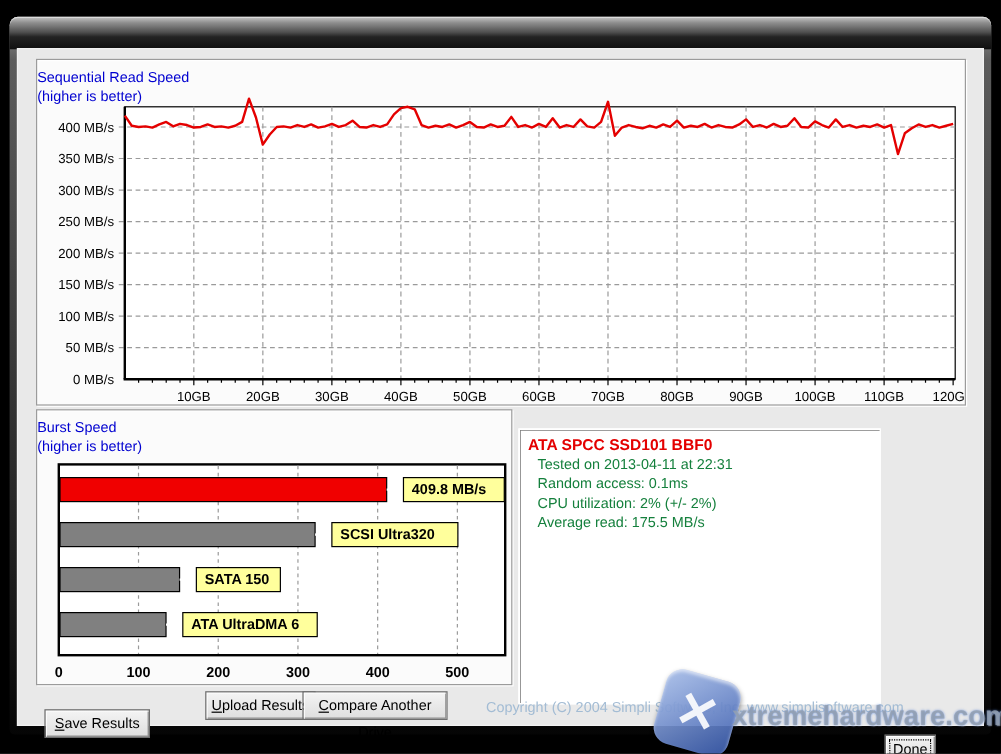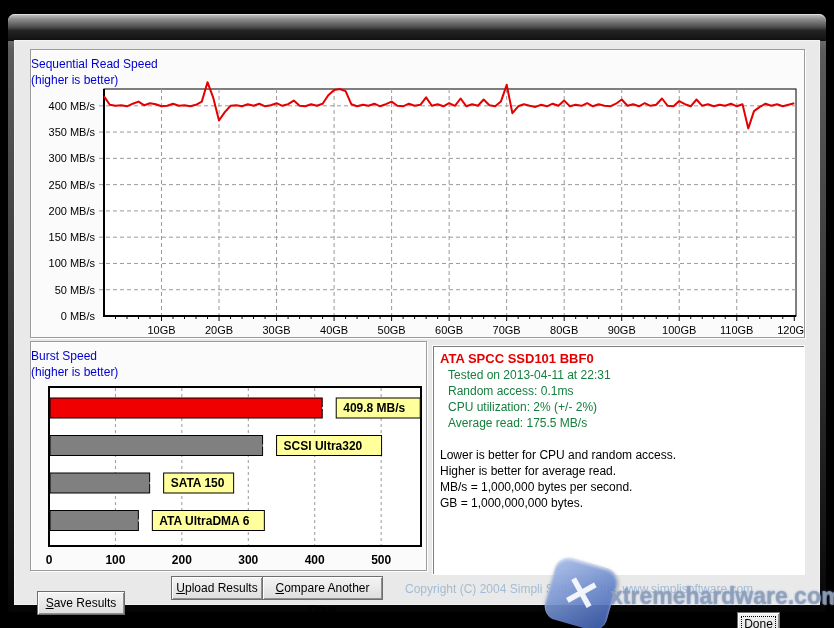--- a/index.html
+++ b/index.html
@@ -21,21 +21,21 @@
               text-shadow:0 1px 2px #000; white-space:pre; }
   .client { position:absolute; left:7px; right:7px; top:27px; bottom:8px;
             background:#e9e9e9; box-shadow:0 0 0 1px #f2f2f2; }
 
   
   .panel { position:absolute; background:#fbfbfb;
            border:1px solid #9b9b9b;
            box-shadow:inset 1px 1px 0 #fff, 1px 1px 0 #fff; }
   .seq-panel   { left:15px;  top:8px;   width:775px; height:289px; }
   .burst-panel { left:15px;  top:300px; width:397px; height:230px; }
-  .info-panel  { left:417px; top:304px; width:373px; height:230px;
+  .info-panel  { left:417px; top:316px; width:302px; height:230px;
                  background:#fff;
                  box-shadow:inset 1px 1px 0 #7d7d7d, inset -1px -1px 0 #fff;
                  border:1px solid #fff; overflow:hidden; }
 
   .chart-title { position:absolute; left:0; right:0; text-align:left;
                  color:#0000d0; font-size:12px; }
   .t1 { top:7px; } .t2 { top:23px; }
   .chart-svg { position:absolute; left:0; top:0; }
 
   
@@ -48,21 +48,21 @@
   .btn { position:absolute; height:24px; font-size:12px; color:#000;
          background:linear-gradient(180deg,#f4f4f4,#dedede);
          border:1px solid #6e6e6e;
          box-shadow:inset 1px 1px 0 #fff, inset -1px -1px 0 #8f8f8f;
          text-align:center; line-height:22px; cursor:default; }
   .btn u { text-decoration:underline; }
   .btn .focus-rect { position:absolute; left:3px; right:3px; top:3px; bottom:3px;
                      border:1px dotted #000; pointer-events:none; }
   .btn-save    { left:22px;  top:550px; width:88px;  }
   .btn-upload  { left:124px; top:535px; width:92px;margin-left:32px;  }
-  .btn-compare { left:247px; top:535px; width:121px; }
+  .btn-compare { left:237px; top:535px; width:121px; }
   .btn-done    { left:722px; top:535px; width:43px;margin-top:36px;  }
 
   .copyright { position:absolute; left:390px; top:541px; font-size:12px;
                color:#a3bcd4; white-space:nowrap; }
 
   
   .wm-badge { position:absolute; left:549px; top:562px; width:64px; height:64px;
               border-radius:14px; transform:rotate(16deg);
               background:linear-gradient(135deg,rgba(168,190,232,.92),rgba(58,92,175,.92));
               box-shadow:inset 0 2px 3px rgba(255,255,255,.6), 1px 2px 4px rgba(0,0,0,.4);
@@ -244,26 +244,20 @@
       </div>
 
       <div class="panel info-panel">
         <div class="drive-title">ATA SPCC SSD101 BBF0</div>
         <div class="info-lines">
             <div>Tested on 2013-04-11 at 22:31</div>
             <div>Random access: 0.1ms</div>
             <div>CPU utilization: 2% (+/- 2%)</div>
             <div>Average read: 175.5 MB/s</div>
           </div>
-        <div class="info-notes">
-            <div>Lower is better for CPU and random access.</div>
-            <div>Higher is better for average read.</div>
-            <div>MB/s = 1,000,000 bytes per second.</div>
-            <div>GB = 1,000,000,000 bytes.</div>
-          </div>
       </div>
 
       <div class="btn btn-save"><u>S</u>ave Results</div>
       <div class="btn btn-upload"><u>U</u>pload Results</div>
       <div class="btn btn-compare"><u>C</u>ompare Another Drive</div>
       <div class="btn btn-done"><u>D</u>one<span class="focus-rect"></span></div>
 
       <div class="copyright">Copyright (C) 2004 Simpli Software, Inc. www.simplisoftware.com</div>
     </div>
   </div>

